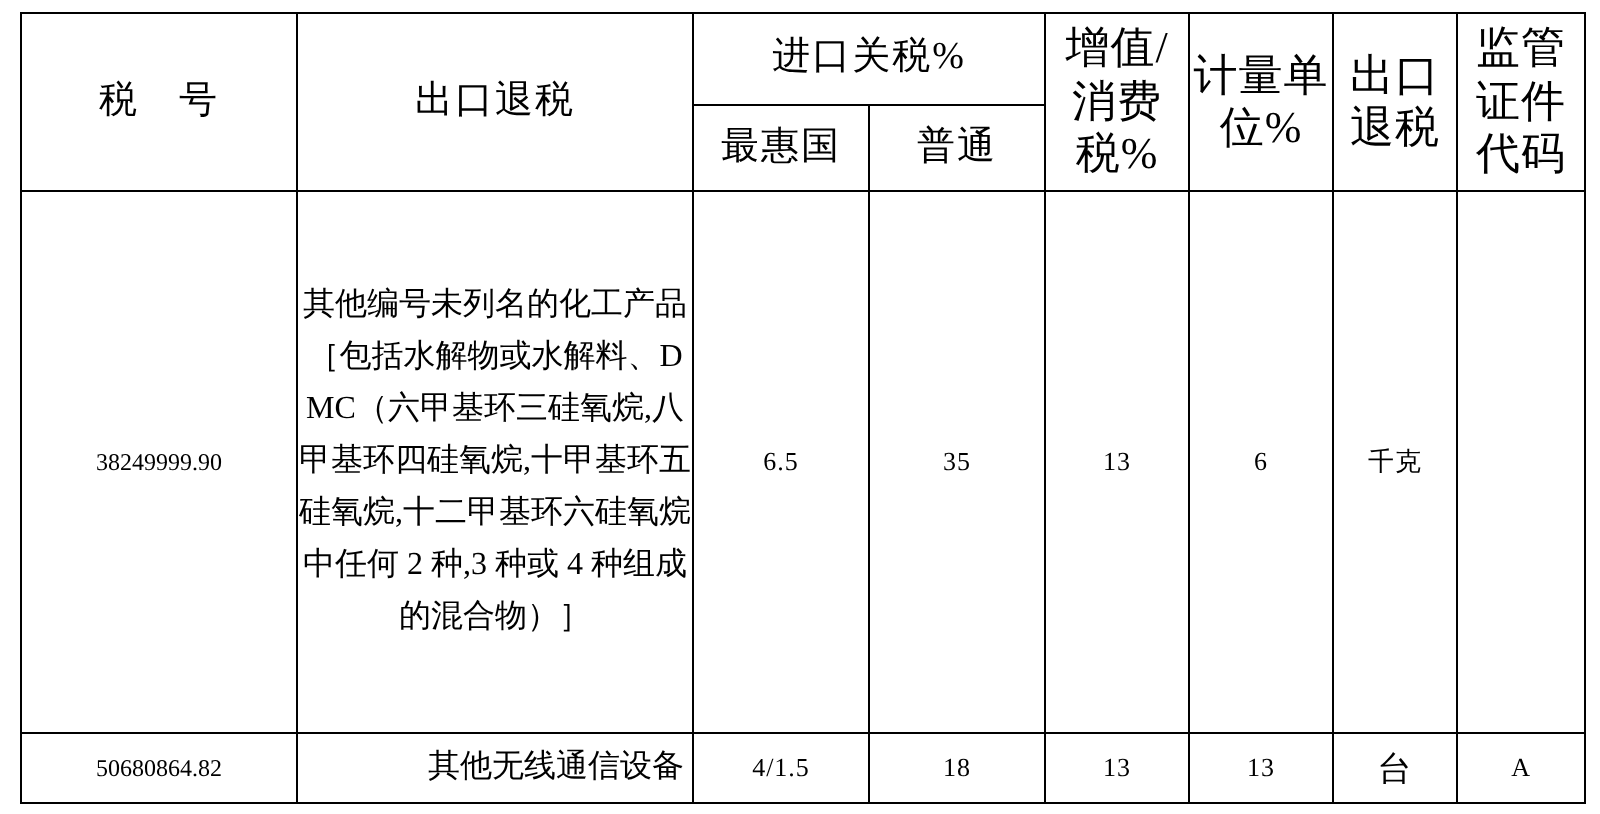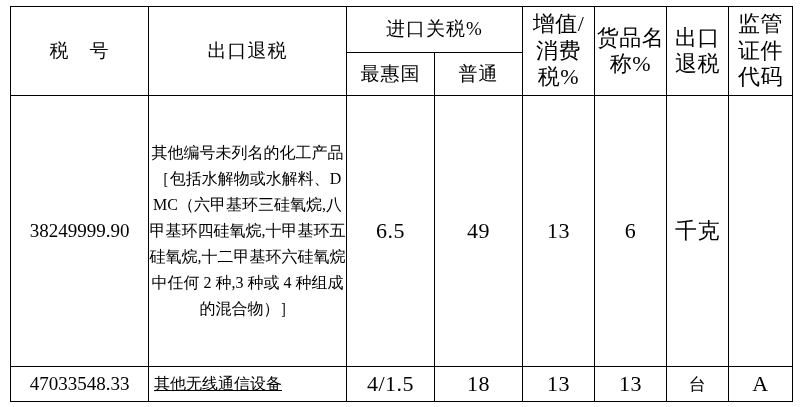--- a/index.html
+++ b/index.html
@@ -64,46 +64,45 @@
   .c-name   { width: 198px; }
   .c-mfn    { width: 88px; }
   .c-gen    { width: 88px; }
   .c-vat    { width: 72px; }
   .c-rebate { width: 72px; }
   .c-unit   { width: 62px; }
   .c-super  { width: 64px; }
 
   
   .bd {
-    font-size: 22px;
+    font-size: 13px;
     letter-spacing: 0.5px;
   }
   .code-cell {
-    font-size: 19px;
+    font-size: 12px;
     letter-spacing: 0px;
   }
   .desc-cell {
     text-align: left;
     vertical-align: top;
     font-size: 16px;
     line-height: 1.62;
     padding: 5px 4px 6px 5px;
     letter-spacing: 0px;
     word-break: break-all;
   }
   .row-tall td { height: 270px; }
   .row-short td {
     height: 34px;
   }
   .row-short .desc-cell {
-    text-align: left;
+    text-align: right;
     vertical-align: middle;
     padding: 0 4px 0 5px;
     line-height: 1.3;
-    text-decoration: underline;
   }
   .small-unit { font-size: 17px; }
 </style>
 </head>
 <body>
 
 <div class="sheet">
   <table class="tariff">
     <colgroup>
       <col class="c-code">
@@ -114,42 +113,42 @@
       <col class="c-rebate">
       <col class="c-unit">
       <col class="c-super">
     </colgroup>
     <thead>
       <tr>
         <th class="hd hd-tall" rowspan="2">税　号</th>
         <th class="hd hd-tall" rowspan="2">出口退税</th>
         <th class="hd hd-group" colspan="2">进口关税%</th>
         <th class="hd-small hd-tall" rowspan="2">增值/消费税%</th>
-        <th class="hd-small hd-tall" rowspan="2">货品名称%</th>
+        <th class="hd-small hd-tall" rowspan="2">计量单位%</th>
         <th class="hd-small hd-tall" rowspan="2">出口退税</th>
         <th class="hd-small hd-tall" rowspan="2">监管证件代码</th>
       </tr>
       <tr>
         <th class="hd hd-sub">最惠国</th>
         <th class="hd hd-sub">普通</th>
       </tr>
     </thead>
     <tbody>
       <tr class="row-tall">
         <td class="code-cell">38249999.90</td>
         <td class="desc-cell">其他编号未列名的化工产品［包括水解物或水解料、DMC（六甲基环三硅氧烷,八甲基环四硅氧烷,十甲基环五硅氧烷,十二甲基环六硅氧烷中任何 2 种,3 种或 4 种组成的混合物）］</td>
         <td class="bd">6.5</td>
-        <td class="bd">49</td>
+        <td class="bd">35</td>
         <td class="bd">13</td>
         <td class="bd">6</td>
         <td class="bd">千克</td>
         <td class="bd"></td>
       </tr>
       <tr class="row-short">
-        <td class="code-cell">47033548.33</td>
+        <td class="code-cell">50680864.82</td>
         <td class="desc-cell">其他无线通信设备</td>
         <td class="bd">4/1.5</td>
         <td class="bd">18</td>
         <td class="bd">13</td>
         <td class="bd">13</td>
         <td class="bd small-unit">台</td>
         <td class="bd">A</td>
       </tr>
     </tbody>
   </table>

